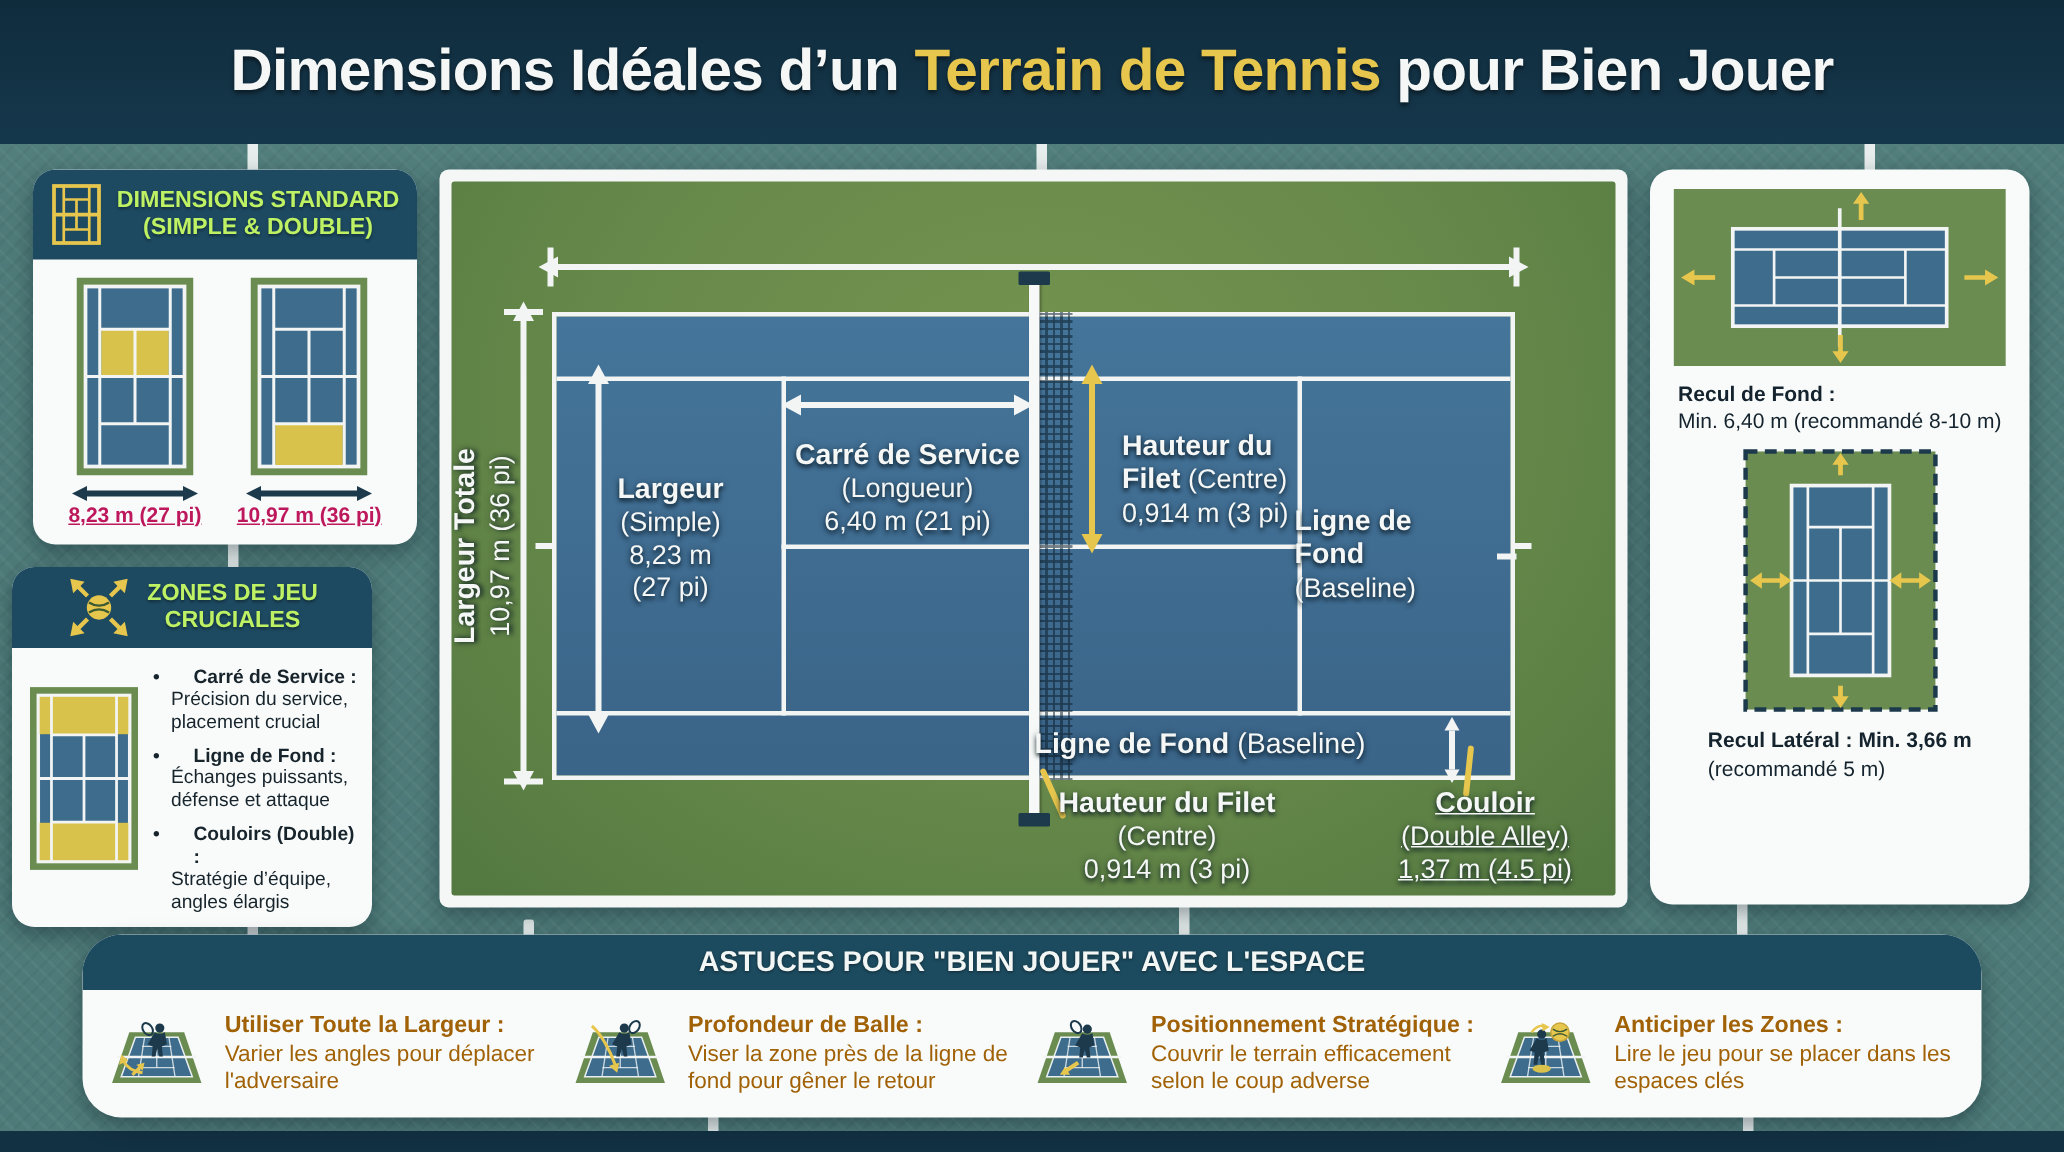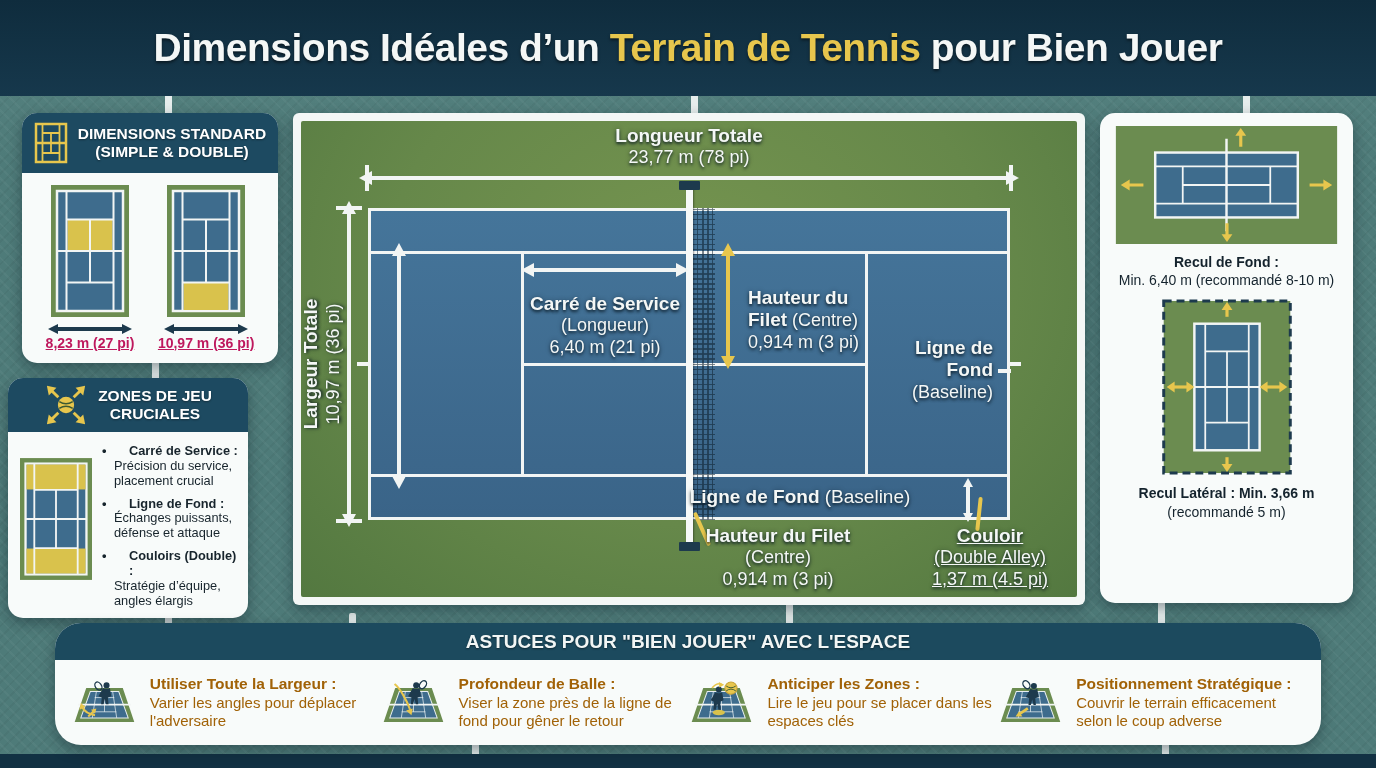--- a/index.html
+++ b/index.html
@@ -16,21 +16,21 @@
     display:flex;align-items:center;justify-content:center;}
   .hdr-title{font-size:39px;font-weight:bold;color:#f4f7f6;letter-spacing:-.5px;
     text-shadow:0 2px 3px rgba(0,0,0,.5);white-space:nowrap;}
   .hl{color:#e7c64d;}
   .botstrip{position:absolute;left:0;bottom:0;width:100%;height:14px;background:#123143;}
   
   .bgline{position:absolute;width:7px;background:rgba(246,249,248,.9);border-radius:2px;}
   
   .panel{position:absolute;background:#f8fbfa;border-radius:15px;overflow:hidden;
     box-shadow:0 5px 14px rgba(4,18,28,.38);}
-  .phead{background:#1d4a61;color:#ffffff;display:flex;align-items:center;justify-content:center;
+  .phead{background:#1d4a61;color:#bef264;display:flex;align-items:center;justify-content:center;
     gap:10px;font-weight:bold;font-size:15.5px;line-height:1.18;text-align:center;}
   .phead .ttl{text-shadow:0 1px 2px rgba(0,0,0,.4);}
   
   #p-standard{left:22px;top:113px;width:256px;height:250px;}
   #p-standard .phead{height:60px;}
   .std-body{display:flex;justify-content:space-evenly;padding-top:12px;}
   .std-col{display:flex;flex-direction:column;align-items:center;}
   .m-arrow{position:relative;width:64px;height:3.5px;background:#1d3a4d;margin:10px auto 4px;}
   .m-arrow:before{content:"";position:absolute;left:-10px;top:50%;transform:translateY(-50%);
     border-top:5.5px solid transparent;border-bottom:5.5px solid transparent;border-right:10px solid #1d3a4d;}
@@ -42,21 +42,21 @@
   #p-zones .phead{height:54px;}
   .z-body{display:flex;padding:12px 8px 0 12px;gap:10px;}
   .z-list{font-size:12.8px;color:#17242c;line-height:1.16;}
   .zitem{position:relative;padding-left:12px;margin-bottom:8px;}
   .zbul{position:absolute;left:0;top:0;font-weight:bold;}
   .zterm{font-weight:bold;display:block;margin-left:15px;}
   
   #p-sec{left:1100px;top:113px;width:253px;height:490px;}
   #p-sec .phead{height:62px;}
   .sec-body{display:flex;flex-direction:column;align-items:center;padding-top:13px;}
-  .sec-cap{font-size:14px;color:#14232d;text-align:center;line-height:1.3;margin:9px 0 10px;}
+  .sec-cap{font-size:14px;color:#14232d;line-height:1.3;margin:9px 0 10px;}
   .sec-cap b{font-weight:bold;}
   
   #main{position:absolute;left:293px;top:113px;width:792px;height:492px;background:#f4f7f6;
     border-radius:6px;box-shadow:0 5px 14px rgba(4,18,28,.38);padding:8px;box-sizing:border-box;}
   .green{position:relative;width:100%;height:100%;overflow:hidden;border-radius:2px;
     background:radial-gradient(ellipse at 50% 32%, #75944f 0%, #66884a 55%, #537840 100%);}
   .court{position:absolute;left:67px;top:87px;width:642px;height:312px;box-sizing:border-box;
     border:3px solid #f2f5f4;background:linear-gradient(180deg,#45759a,#3a6488);}
   .cl{position:absolute;background:#f2f5f4;}
   .wtxt{position:absolute;color:#f4f7f6;text-align:center;line-height:1.18;
@@ -286,24 +286,20 @@
       <div class="sec-cap">
         <b>Recul Latéral : Min. 3,66 m</b><br>
         <span>(recommandé 5 m)</span>
       </div>
     </div>
   </div>
 
   <div id="main">
     <div class="green">
 
-      <div class="wtxt" style="left:188px;top:4px;width:400px;">
-        <div class="b t19">Longueur Totale</div>
-        <div class="t18">23,77 m (78 pi)</div>
-      </div>
       <div class="ah" style="left:70px;top:55px;width:636px;"></div>
       <div class="tickv" style="left:64px;top:44px;height:26px;"></div>
       <div class="tickv" style="left:708px;top:44px;height:26px;"></div>
 
       <div class="rotwrap wtxt">
         <span class="b t19">Largeur Totale</span><br>
         <span class="t18">10,97 m (36 pi)</span>
       </div>
       <div class="av" style="left:46px;top:92px;height:302px;"></div>
       <div class="tickh" style="left:35px;top:85px;width:26px;"></div>
@@ -318,36 +314,42 @@
         <div class="cl" style="left:-14px;top:151px;width:11px;height:4px;"></div>
         <div class="cl" style="right:-14px;top:151px;width:11px;height:4px;"></div>
       </div>
 
       <div class="mesh"></div>
       <div class="netpost"></div>
       <div class="netcap" style="top:60px;"></div>
       <div class="netcap" style="top:421px;"></div>
 
       <div class="av" style="left:96px;top:134px;height:222px;"></div>
+      <div class="wtxt" style="left:92px;top:195px;width:108px;">
+        <div class="b t19">Largeur</div>
+        <div class="t18">(Simple)</div>
+        <div class="t18">8,23 m</div>
+        <div class="t18">(27 pi)</div>
+      </div>
 
       <div class="ah" style="left:232px;top:147px;width:144px;"></div>
       <div class="wtxt" style="left:218px;top:172px;width:172px;">
         <div class="b t19">Carré de Service</div>
         <div class="t18">(Longueur)</div>
         <div class="t18">6,40 m (21 pi)</div>
       </div>
 
       <div class="av yel" style="left:425px;top:134px;height:102px;"></div>
       <div class="wtxt" style="left:447px;top:166px;width:160px;text-align:left;">
         <div class="b t19">Hauteur du</div>
         <div class="t19"><span class="b">Filet</span><span class="t18"> (Centre)</span></div>
         <div class="t18">0,914 m (3 pi)</div>
       </div>
 
-      <div class="wtxt" style="right:84px;top:216px;width:130px;text-align:right;">
+      <div class="wtxt" style="right:84px;top:216px;width:130px;text-align:left;">
         <div class="b t19">Ligne de</div>
         <div class="b t19">Fond</div>
         <div class="t18">(Baseline)</div>
       </div>
       <div class="tickh" style="left:697px;top:248px;width:13px;height:4px;"></div>
 
       <div class="wtxt t19" style="left:339px;top:365px;width:320px;">
         <span class="b">Ligne de Fond</span><span> (Baseline)</span>
       </div>
       <div class="av small" style="left:665px;top:366px;height:26px;"></div>
@@ -429,54 +431,54 @@
           <polygon points="21,12 75,12 92,62 4,62" fill="#6b8c50"></polygon>
           <polygon points="27,17 69,17 83,56 13,56" fill="#3e6c8d" stroke="#e8eef1" stroke-width="1.5"></polygon>
           <g stroke="rgba(240,245,245,.8)" stroke-width="1.3">
             <line x1="36" y1="17" x2="30" y2="56"></line>
               <line x1="60" y1="17" x2="66" y2="56"></line>
             <line x1="30.5" y1="47" x2="65.5" y2="47"></line>
               <line x1="33.5" y1="26" x2="62.5" y2="26"></line>
             <line x1="48" y1="26" x2="48" y2="47"></line>
           </g>
           <line x1="9" y1="36.5" x2="87" y2="36.5" stroke="#f2f5f4" stroke-width="2.5"></line>
-          <ellipse cx="44" cy="48" rx="9" ry="4" fill="#d9c24c"></ellipse>
-          <circle cx="62" cy="12" r="9" fill="#e7c64d" stroke="#c9a53a" stroke-width="1.5"></circle>
-          <path d="M55 9 q7 5 14 0 M55 16 q7 -5 14 0" stroke="#3c5a33" stroke-width="1.4" fill="none"></path>
-          <circle cx="44" cy="14" r="4.5" fill="#1d3a4d"></circle>
-          <path d="M39 18 q5 3 10 0 l2 12 -5 2 1 12 -3.5 0 -2 -9 -2 9 -3.5 0 1 -12 -5 -2 Z" fill="#1d3a4d"></path>
-          <path d="M34 12 Q40 4 48 6" stroke="#e7c64d" stroke-width="2.5" fill="none"></path>
-          <polygon points="52,7 44,3 45,11" fill="#e7c64d"></polygon>
+          <ellipse cx="42" cy="7" rx="4.5" ry="6.5" fill="none" stroke="#1d3a4d" stroke-width="2" transform="rotate(-35 42 7)"></ellipse>
+          <circle cx="53" cy="9" r="4.5" fill="#1d3a4d"></circle>
+          <path d="M48 13 q5 3 10 0 l2 12 -5 2 1 10 -3.5 0 -2 -8 -2 8 -3.5 0 1 -10 -5 -2 Z" fill="#1d3a4d"></path>
+          <path d="M44 42 L32 50" stroke="#e7c64d" stroke-width="4" fill="none"></path>
+          <polygon points="26,54 36,54 31,46" fill="#e7c64d"></polygon>
         </svg>
         <div class="tip-txt">
-          <span class="tip-bold">Anticiper les Zones :</span>
-          <span class="tip-body">Lire le jeu pour se placer dans les espaces clés</span>
+          <span class="tip-bold">Positionnement Stratégique :</span>
+          <span class="tip-body">Couvrir le terrain efficacement selon le coup adverse</span>
         </div>
       </div>
 
       <div class="tip">
         <svg width="92" height="64" viewBox="0 0 96 68">
           <polygon points="21,12 75,12 92,62 4,62" fill="#6b8c50"></polygon>
           <polygon points="27,17 69,17 83,56 13,56" fill="#3e6c8d" stroke="#e8eef1" stroke-width="1.5"></polygon>
           <g stroke="rgba(240,245,245,.8)" stroke-width="1.3">
             <line x1="36" y1="17" x2="30" y2="56"></line>
               <line x1="60" y1="17" x2="66" y2="56"></line>
             <line x1="30.5" y1="47" x2="65.5" y2="47"></line>
               <line x1="33.5" y1="26" x2="62.5" y2="26"></line>
             <line x1="48" y1="26" x2="48" y2="47"></line>
           </g>
           <line x1="9" y1="36.5" x2="87" y2="36.5" stroke="#f2f5f4" stroke-width="2.5"></line>
-          <ellipse cx="42" cy="7" rx="4.5" ry="6.5" fill="none" stroke="#1d3a4d" stroke-width="2" transform="rotate(-35 42 7)"></ellipse>
-          <circle cx="53" cy="9" r="4.5" fill="#1d3a4d"></circle>
-          <path d="M48 13 q5 3 10 0 l2 12 -5 2 1 10 -3.5 0 -2 -8 -2 8 -3.5 0 1 -10 -5 -2 Z" fill="#1d3a4d"></path>
-          <path d="M44 42 L32 50" stroke="#e7c64d" stroke-width="4" fill="none"></path>
-          <polygon points="26,54 36,54 31,46" fill="#e7c64d"></polygon>
+          <ellipse cx="44" cy="48" rx="9" ry="4" fill="#d9c24c"></ellipse>
+          <circle cx="62" cy="12" r="9" fill="#e7c64d" stroke="#c9a53a" stroke-width="1.5"></circle>
+          <path d="M55 9 q7 5 14 0 M55 16 q7 -5 14 0" stroke="#3c5a33" stroke-width="1.4" fill="none"></path>
+          <circle cx="44" cy="14" r="4.5" fill="#1d3a4d"></circle>
+          <path d="M39 18 q5 3 10 0 l2 12 -5 2 1 12 -3.5 0 -2 -9 -2 9 -3.5 0 1 -12 -5 -2 Z" fill="#1d3a4d"></path>
+          <path d="M34 12 Q40 4 48 6" stroke="#e7c64d" stroke-width="2.5" fill="none"></path>
+          <polygon points="52,7 44,3 45,11" fill="#e7c64d"></polygon>
         </svg>
         <div class="tip-txt">
-          <span class="tip-bold">Positionnement Stratégique :</span>
-          <span class="tip-body">Couvrir le terrain efficacement selon le coup adverse</span>
+          <span class="tip-bold">Anticiper les Zones :</span>
+          <span class="tip-body">Lire le jeu pour se placer dans les espaces clés</span>
         </div>
       </div>
 
     </div>
   </div>
 
 </div>
 
 </body></html>

